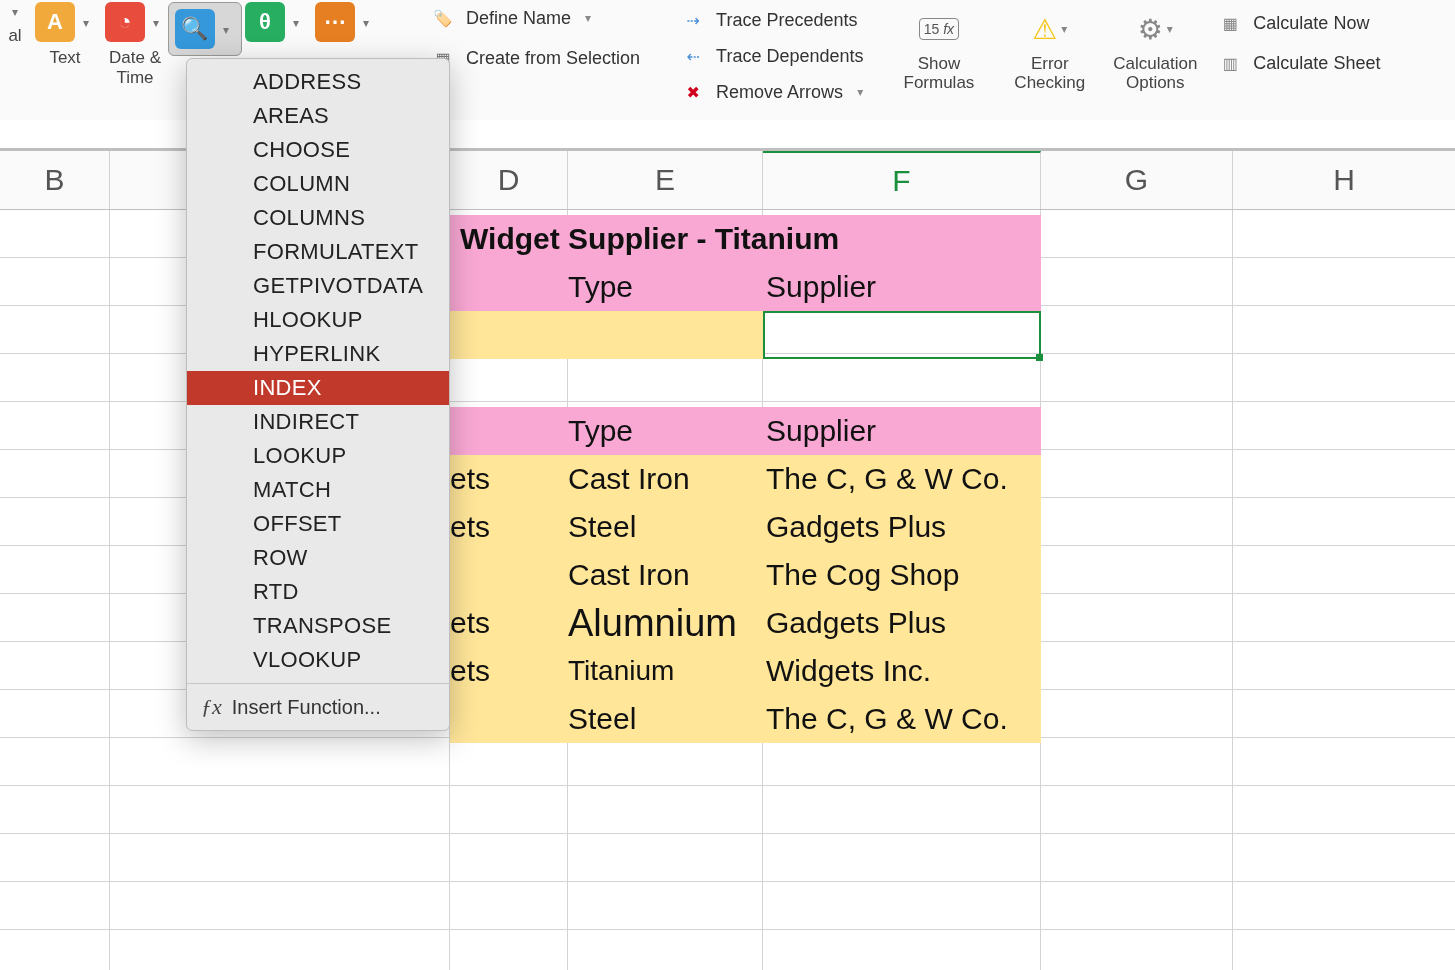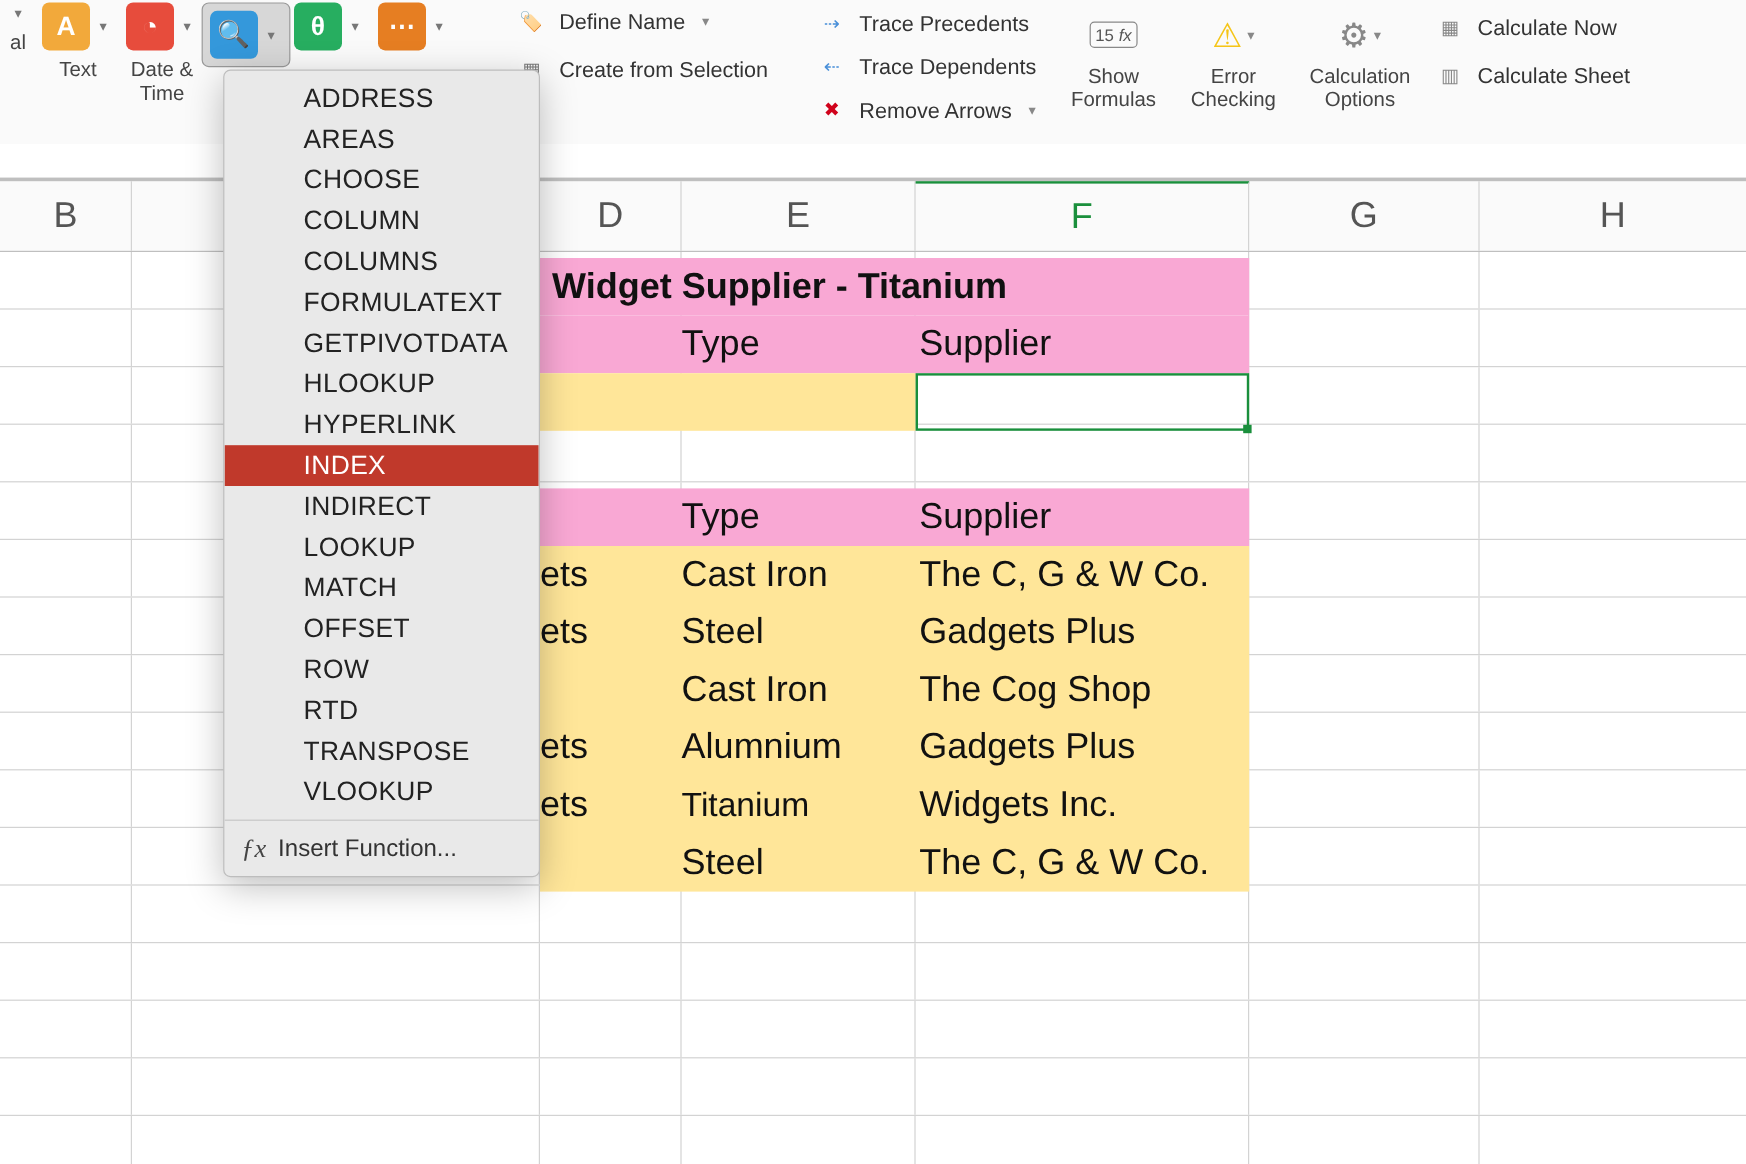--- a/index.html
+++ b/index.html
@@ -93,21 +93,21 @@
     justify-content: center;
     color: #7a7a7a;
     font-size: 16px;
   }
   .chev-s { color:#888; font-size:12px; margin-left:4px;}
 
   .rsec2 {
     display:flex;
     flex-direction:column;
     align-items:center;
-    margin-left:29px;
+    margin-left:40px;
     font-size:17px;
     color:#444;
     padding-top:4px;
   }
   .rsec2 .big-icon {
     width:46px;height:46px;
     display:flex;align-items:center;justify-content:center;
     font-size:28px;
   }
   .rsec2 .lbllines { text-align:center;line-height:19px;margin-top:2px;white-space:pre;}
@@ -544,21 +544,21 @@
 <div id="data-values">
     <div class="overlay" style="left: 450px; top: 455px; height: 48px; font-size: 30px;">ets</div>
     <div class="overlay" style="left: 568px; top: 455px; height: 48px; font-size: 30px;">Cast Iron</div>
     <div class="overlay" style="left: 766px; top: 455px; height: 48px; font-size: 30px;">The C, G &amp; W Co.</div>
     <div class="overlay" style="left: 450px; top: 503px; height: 48px; font-size: 30px;">ets</div>
     <div class="overlay" style="left: 568px; top: 503px; height: 48px; font-size: 30px;">Steel</div>
     <div class="overlay" style="left: 766px; top: 503px; height: 48px; font-size: 30px;">Gadgets Plus</div>
     <div class="overlay" style="left: 568px; top: 551px; height: 48px; font-size: 30px;">Cast Iron</div>
     <div class="overlay" style="left: 766px; top: 551px; height: 48px; font-size: 30px;">The Cog Shop</div>
     <div class="overlay" style="left: 450px; top: 599px; height: 48px; font-size: 30px;">ets</div>
-    <div class="overlay" style="left: 568px; top: 599px; height: 48px; font-size: 30px;">Alumnium</div>
+    <div class="overlay" style="left: 568px; top: 599px; height: 48px; font-size: 38px;">Alumnium</div>
     <div class="overlay" style="left: 766px; top: 599px; height: 48px; font-size: 30px;">Gadgets Plus</div>
     <div class="overlay" style="left: 450px; top: 647px; height: 48px; font-size: 30px;">ets</div>
     <div class="overlay" style="left: 568px; top: 647px; height: 48px; font-size: 28px;">Titanium</div>
     <div class="overlay" style="left: 766px; top: 647px; height: 48px; font-size: 30px;">Widgets Inc.</div>
     <div class="overlay" style="left: 568px; top: 695px; height: 48px; font-size: 30px;">Steel</div>
     <div class="overlay" style="left: 766px; top: 695px; height: 48px; font-size: 30px;">The C, G &amp; W Co.</div>
   </div>
 
 <div class="active-cell" style="left:763px;top:311px;width:278px;height:48px">
   <div class="handle"></div>

